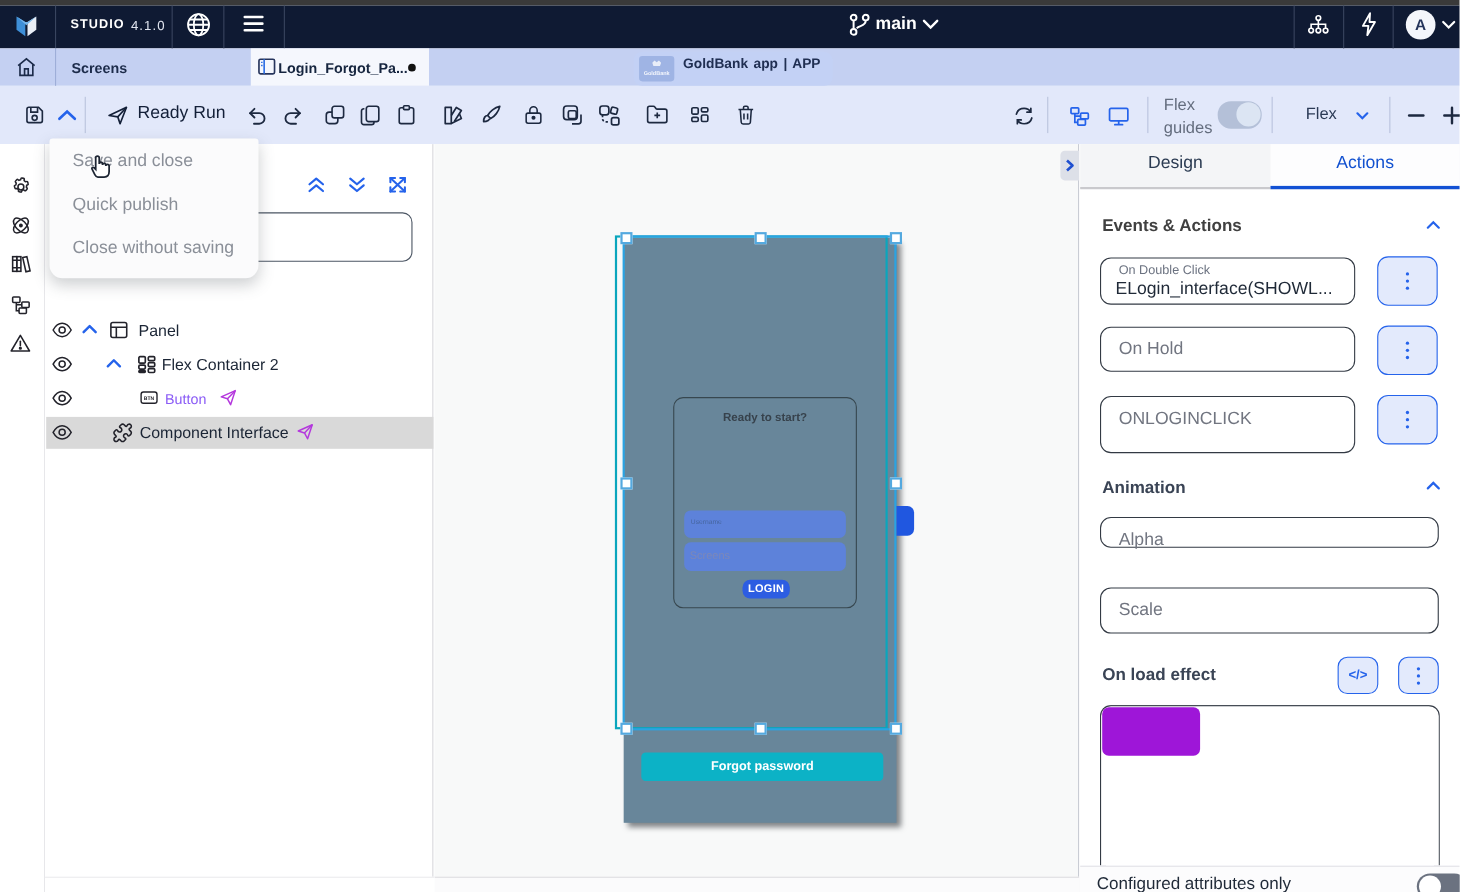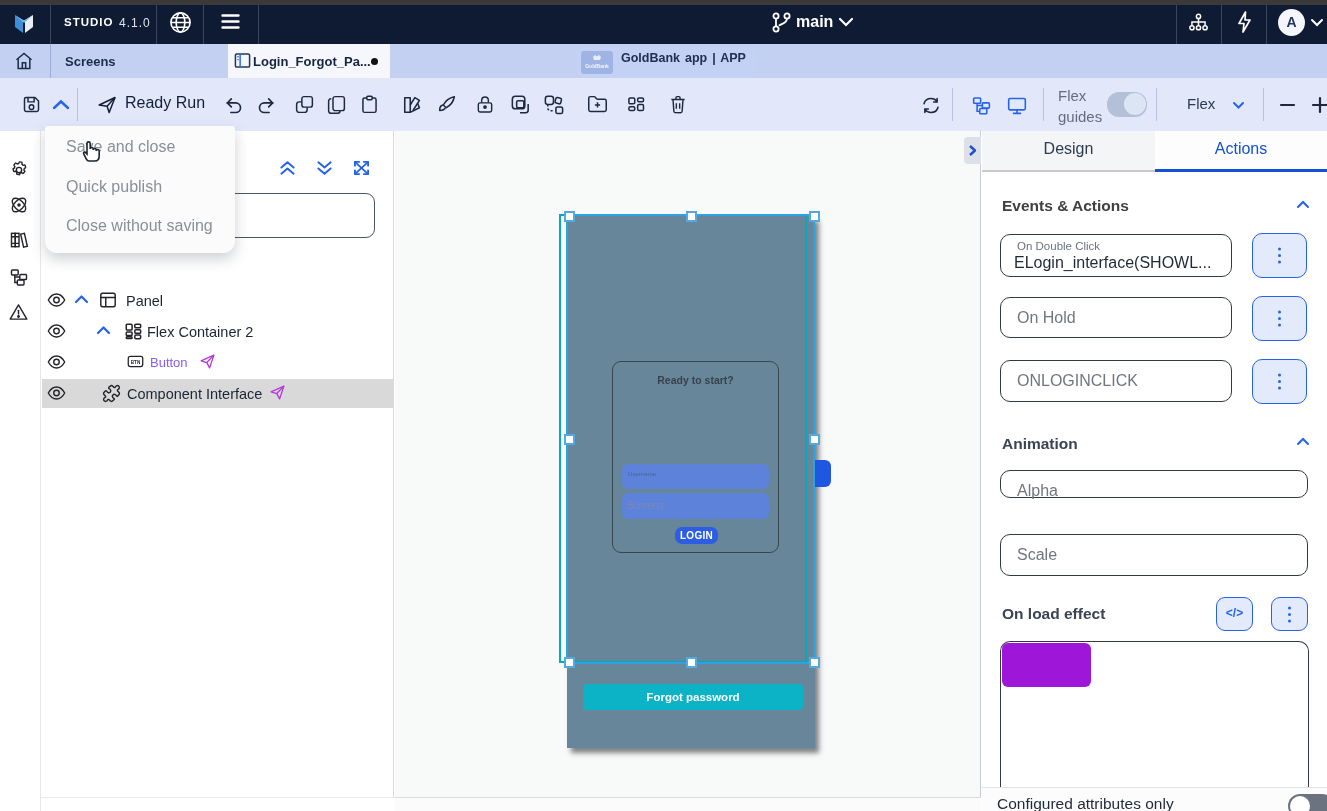--- a/index.html
+++ b/index.html
@@ -487,21 +487,21 @@
     </div>
 <div class="abs dots" style="left:1252px;top:233px;">
       <span></span>
     </div>
 <div class="abs fld" style="left:1000px;top:297px;width:232px;height:41px;">
       <span style="position:absolute;left:16px;top:11px;font-size:16px;color:#717580;">On Hold</span>
     </div>
 <div class="abs dots" style="left:1252px;top:296px;">
       <span></span>
     </div>
-<div class="abs fld" style="left:1000px;top:360px;width:232px;height:42px;">
+<div class="abs fld" style="left:1000px;top:360px;width:232px;height:52px;">
       <span style="position:absolute;left:16px;top:11px;font-size:16px;color:#717580;">ONLOGINCLICK</span>
     </div>
 <div class="abs dots" style="left:1252px;top:359px;">
       <span></span>
     </div>
 <div class="abs" style="left:1002px;top:435px;font-size:15.5px;font-weight:bold;color:#3a4455;">Animation</div>
 <svg class="abs" style="left:1296px;top:437px;" width="14" height="9" viewBox="0 0 14 9" fill="none" stroke="#2563eb" stroke-width="2" stroke-linecap="round">
       <path d="M2 7l5-5 5 5"></path>
     </svg>
 <div class="abs fld" style="left:1000px;top:470px;width:308px;height:28px;">

